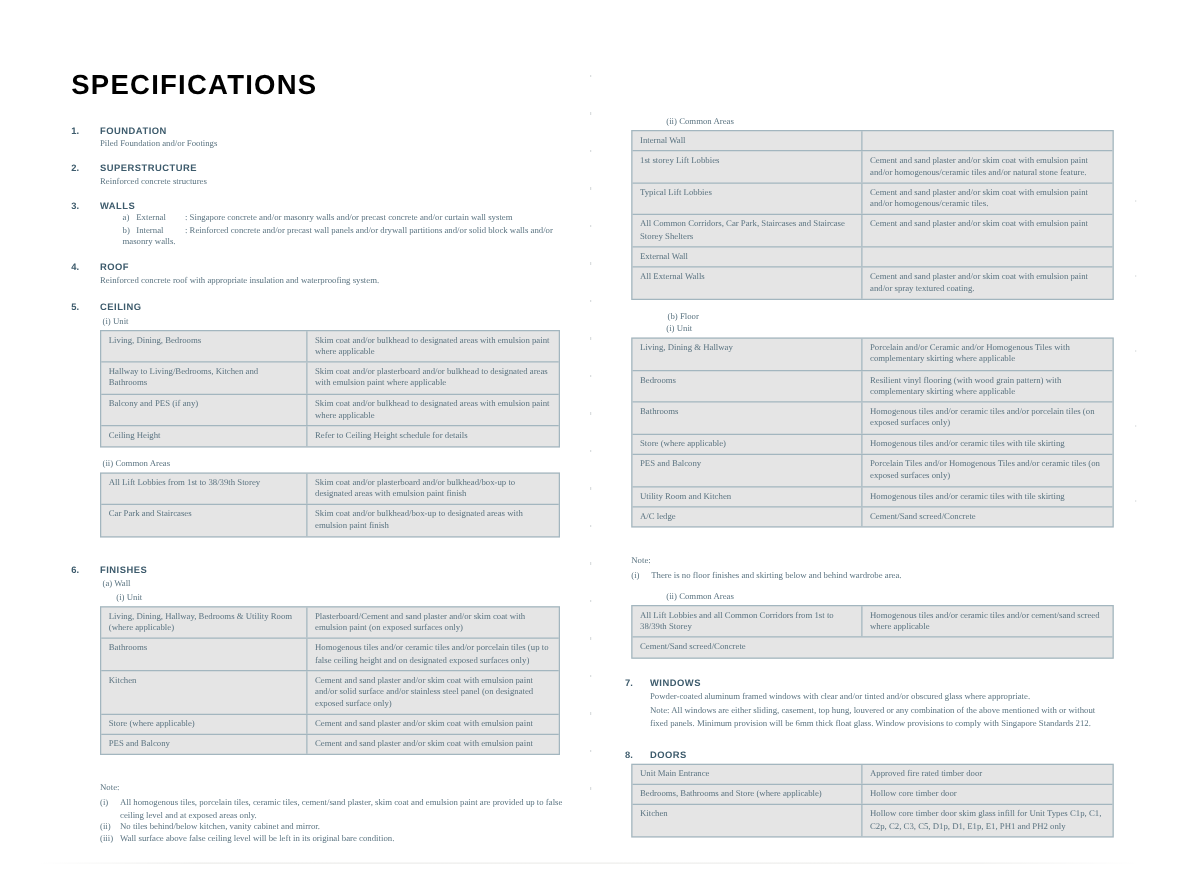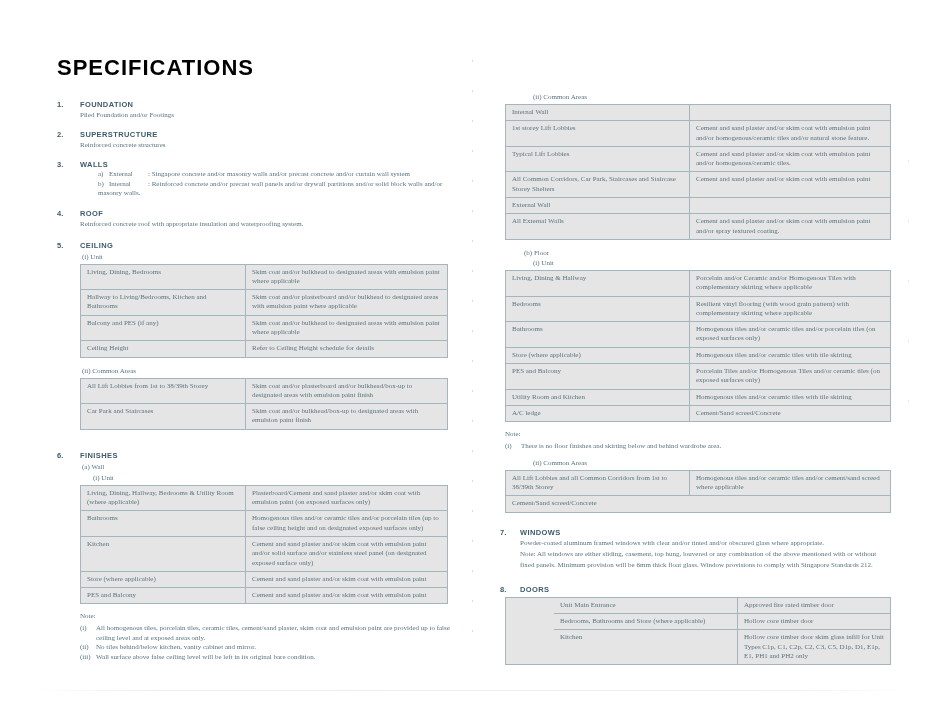--- a/index.html
+++ b/index.html
@@ -60,28 +60,28 @@
   .col-right .spec-table { width:386px; margin-left:5px; }
   .trow { display:grid; grid-template-columns:165px 1fr; border-top:1px solid #a3b6bf; }
   .trow:first-child { border-top:none; }
   .col-right .spec-table .trow { grid-template-columns:184px 1fr; }
   .tcell { padding:3px 6px; font-size:7px; line-height:9.3px; }
   .tlabel { border-right:1px solid #a3b6bf; }
 
   .notes { margin-top:3px; }
   .notes .trow { display:grid; grid-template-columns:16px 1fr; border:none; }
   .notes .tcell { padding:0; border:none; font-size:7px; line-height:9.5px; }
-  .note-title { font-size:7px; line-height:10px; margin-top:7px; }
+  .note-title { font-size:7px; line-height:10px; margin-top:21px; }
 
   .walls-block { margin-left:18px; }
   .walls-line { display:grid; grid-template-columns:11px 39px 1fr; font-size:7px; line-height:9.5px; }
   .walls-cont { font-size:7px; line-height:9.5px; }
 
   .rc-label { margin-left:33px; font-size:7px; line-height:10px; }
-  .rc-sublabel { margin-left:24px; font-size:7px; line-height:10px; }
+  .rc-sublabel { margin-left:34px; font-size:7px; line-height:10px; }
   .rc-sublabel2 { margin-left:33px; font-size:7px; line-height:10px; }
   .rsection { display:grid; grid-template-columns:20px 1fr; }
 </style>
 </head>
 <body>
 
 <div class="crease"></div>
 <div class="edge-marks"></div>
 <div class="bottom-edge"></div>
 
@@ -306,21 +306,21 @@
       <div class="sec-title">WINDOWS</div>
       <div class="sec-text">Powder-coated aluminum framed windows with clear and/or tinted and/or obscured glass where appropriate.</div>
       <div class="sec-text">Note: All windows are either sliding, casement, top hung, louvered or any combination of the above mentioned with or without fixed panels. Minimum provision will be 6mm thick float glass. Window provisions to comply with Singapore Standards 212.</div>
     </div>
   </div>
 
   <div class="rsection" style="margin-top:13px;">
     <div class="sec-num">8.</div>
     <div>
       <div class="sec-title">DOORS</div>
-      <div class="spec-table" style="margin-left:-15px;padding-left:48px;">
+      <div class="spec-table" style="margin-left:-15px;">
           <div class="trow">
             <div class="tcell tlabel">Unit Main Entrance</div>
             <div class="tcell tvalue">Approved fire rated timber door</div>
           </div>
           <div class="trow">
             <div class="tcell tlabel">Bedrooms, Bathrooms and Store (where applicable)</div>
             <div class="tcell tvalue">Hollow core timber door</div>
           </div>
           <div class="trow">
             <div class="tcell tlabel">Kitchen</div>

